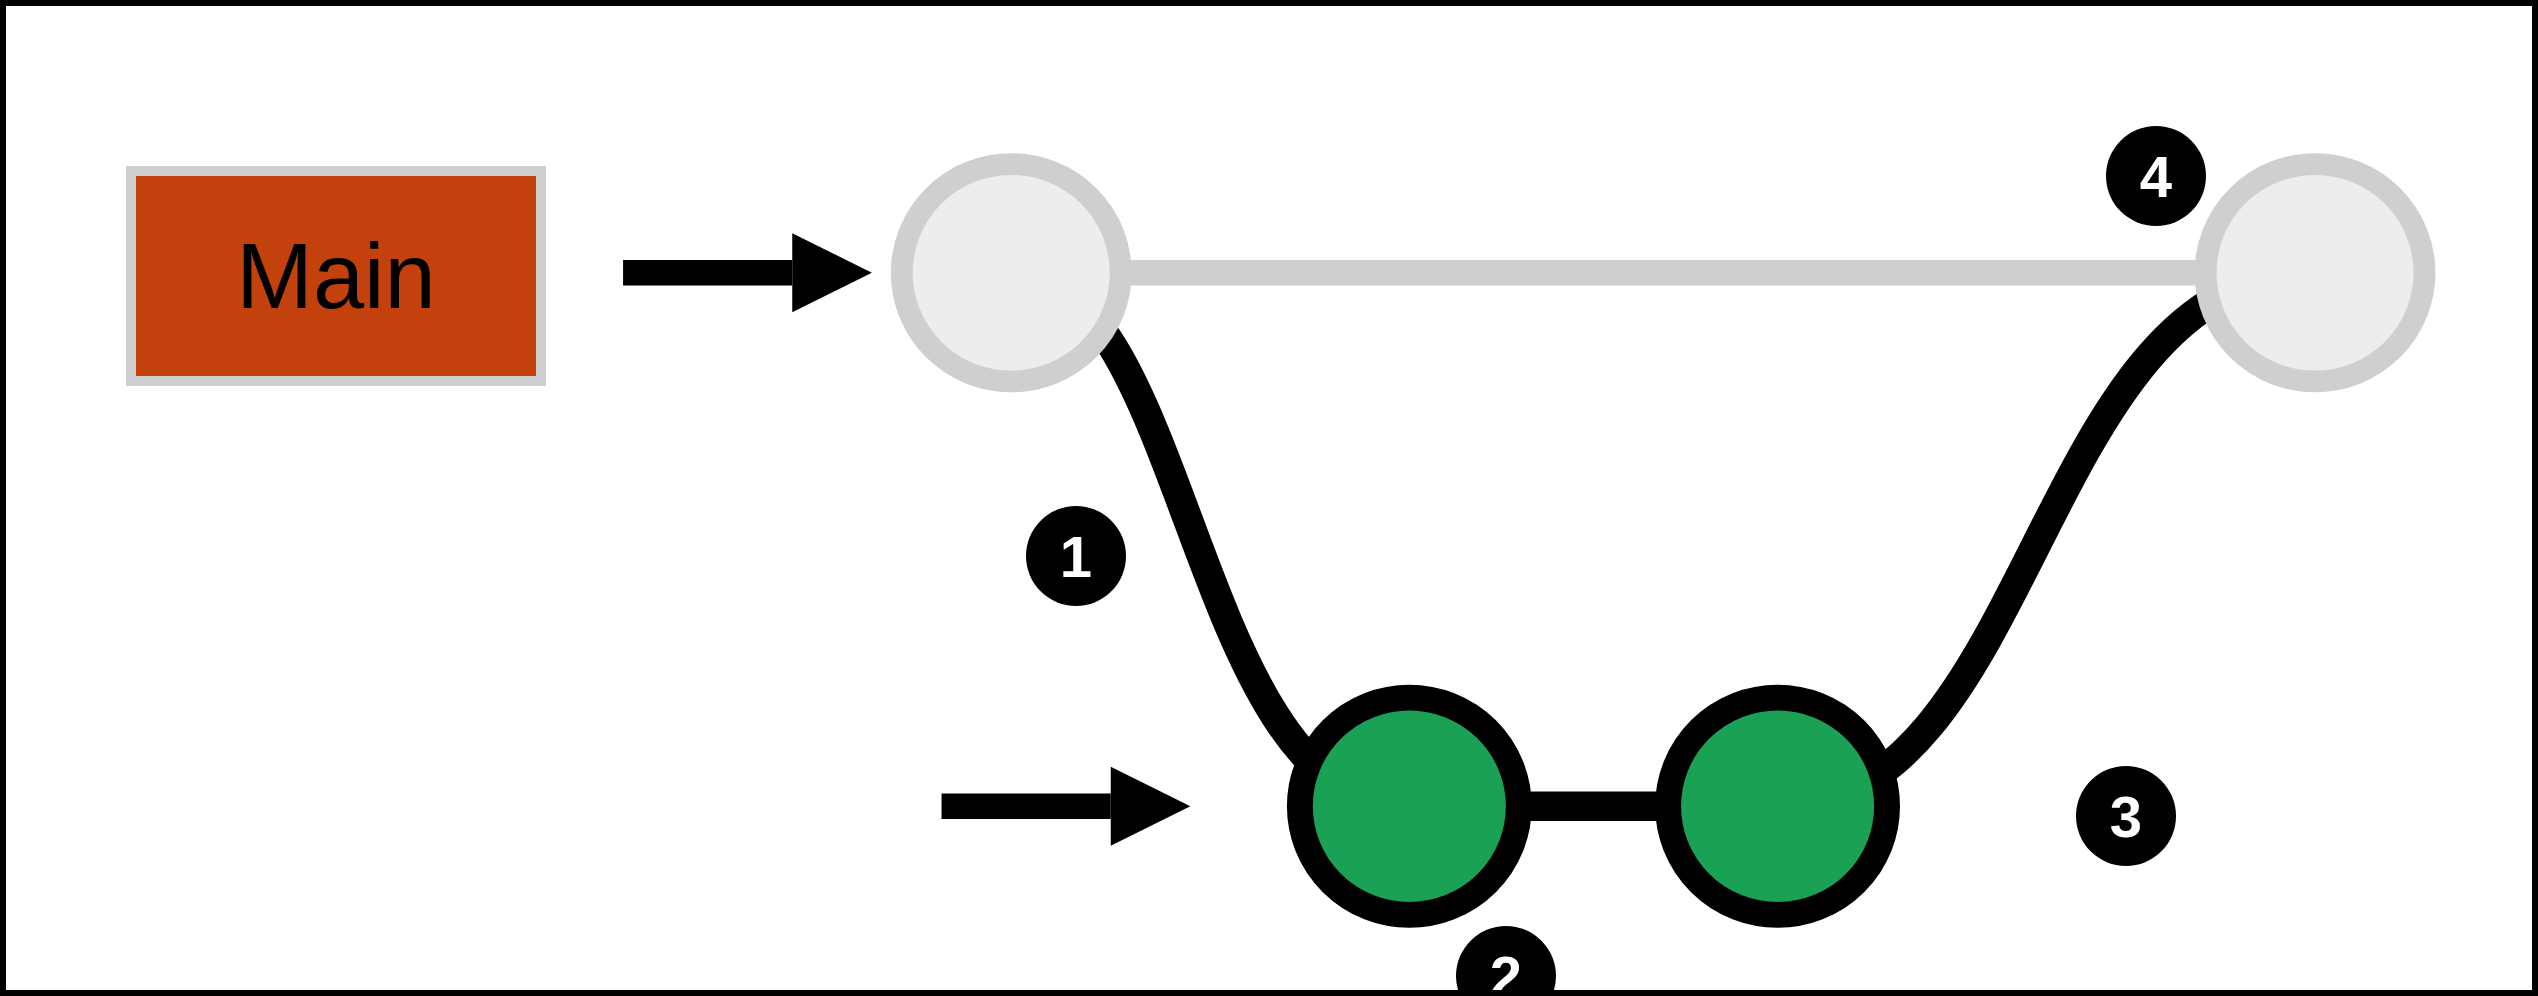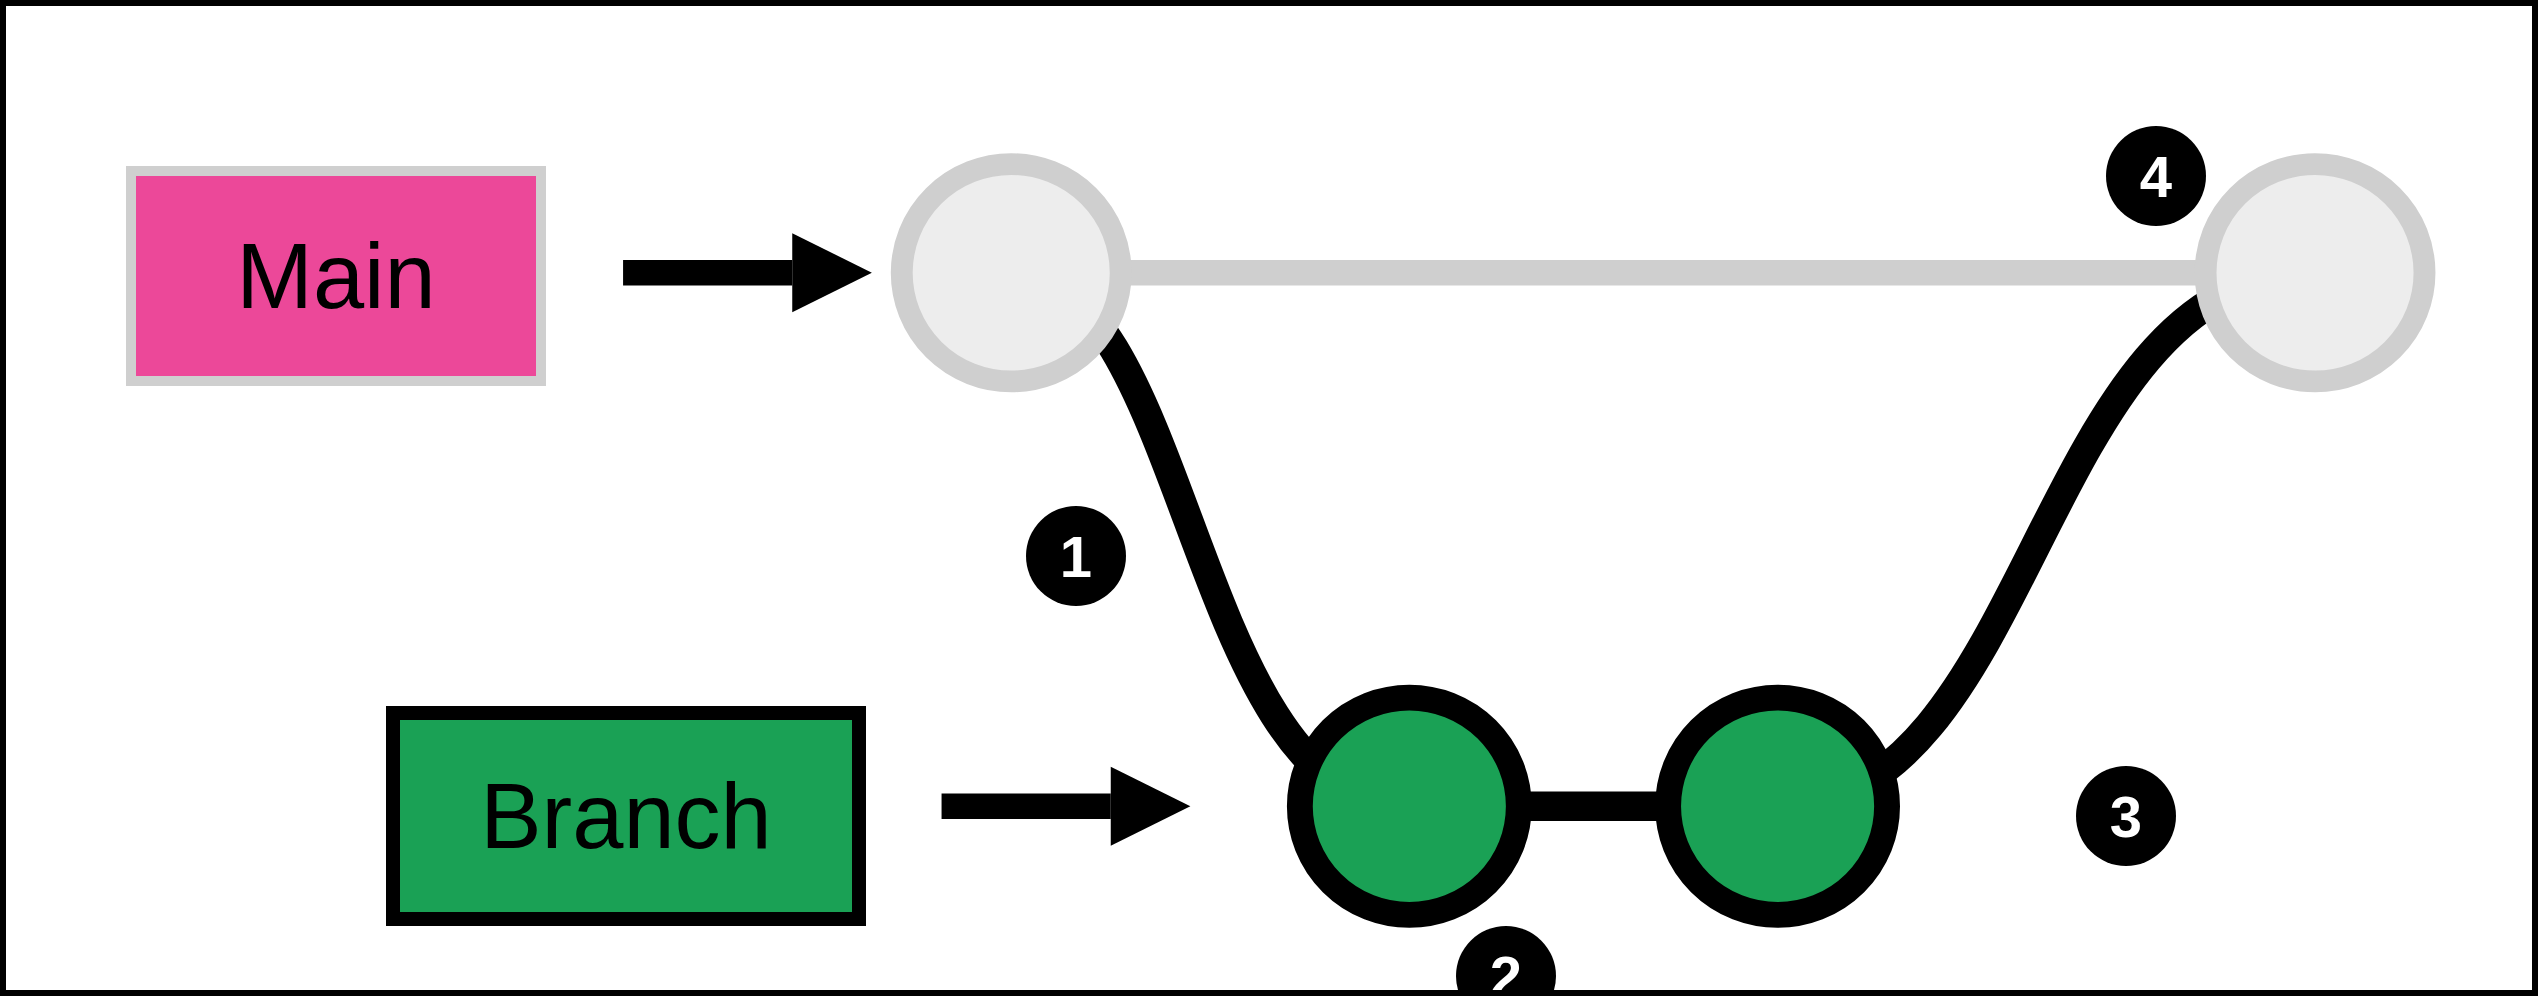--- a/index.html
+++ b/index.html
@@ -34,21 +34,21 @@
     justify-content: center;
     font-size: 92px;
     line-height: 1;
     color: #000;
   }
   .main-box {
     left: 120px;
     top: 160px;
     width: 420px;
     height: 220px;
-    background: #ec4899;
+    background: #c2410c;
     border: 10px solid #cfcfcf;
   }
   .branch-box {
     left: 380px;
     top: 700px;
     width: 480px;
     height: 220px;
     background: #1aa155;
     border: 14px solid #000;
   }
@@ -100,23 +100,20 @@
 
     <circle cx="1010" cy="270" r="110" fill="#ededed" stroke="#cfcfcf" stroke-width="22"></circle>
     <circle cx="2320" cy="270" r="110" fill="#ededed" stroke="#cfcfcf" stroke-width="22"></circle>
     <circle cx="1410" cy="810" r="110" fill="#1aa155" stroke="#000" stroke-width="26"></circle>
     <circle cx="1780" cy="810" r="110" fill="#1aa155" stroke="#000" stroke-width="26"></circle>
   </svg>
 
   <div class="label-box main-box">
     <span>Main</span>
   </div>
-  <div class="label-box branch-box">
-    <span>Branch</span>
-  </div>
 
   <div class="badge badge-1">
     <span>1</span>
   </div>
   <div class="badge badge-2">
     <span>2</span>
   </div>
   <div class="badge badge-3">
     <span>3</span>
   </div>

